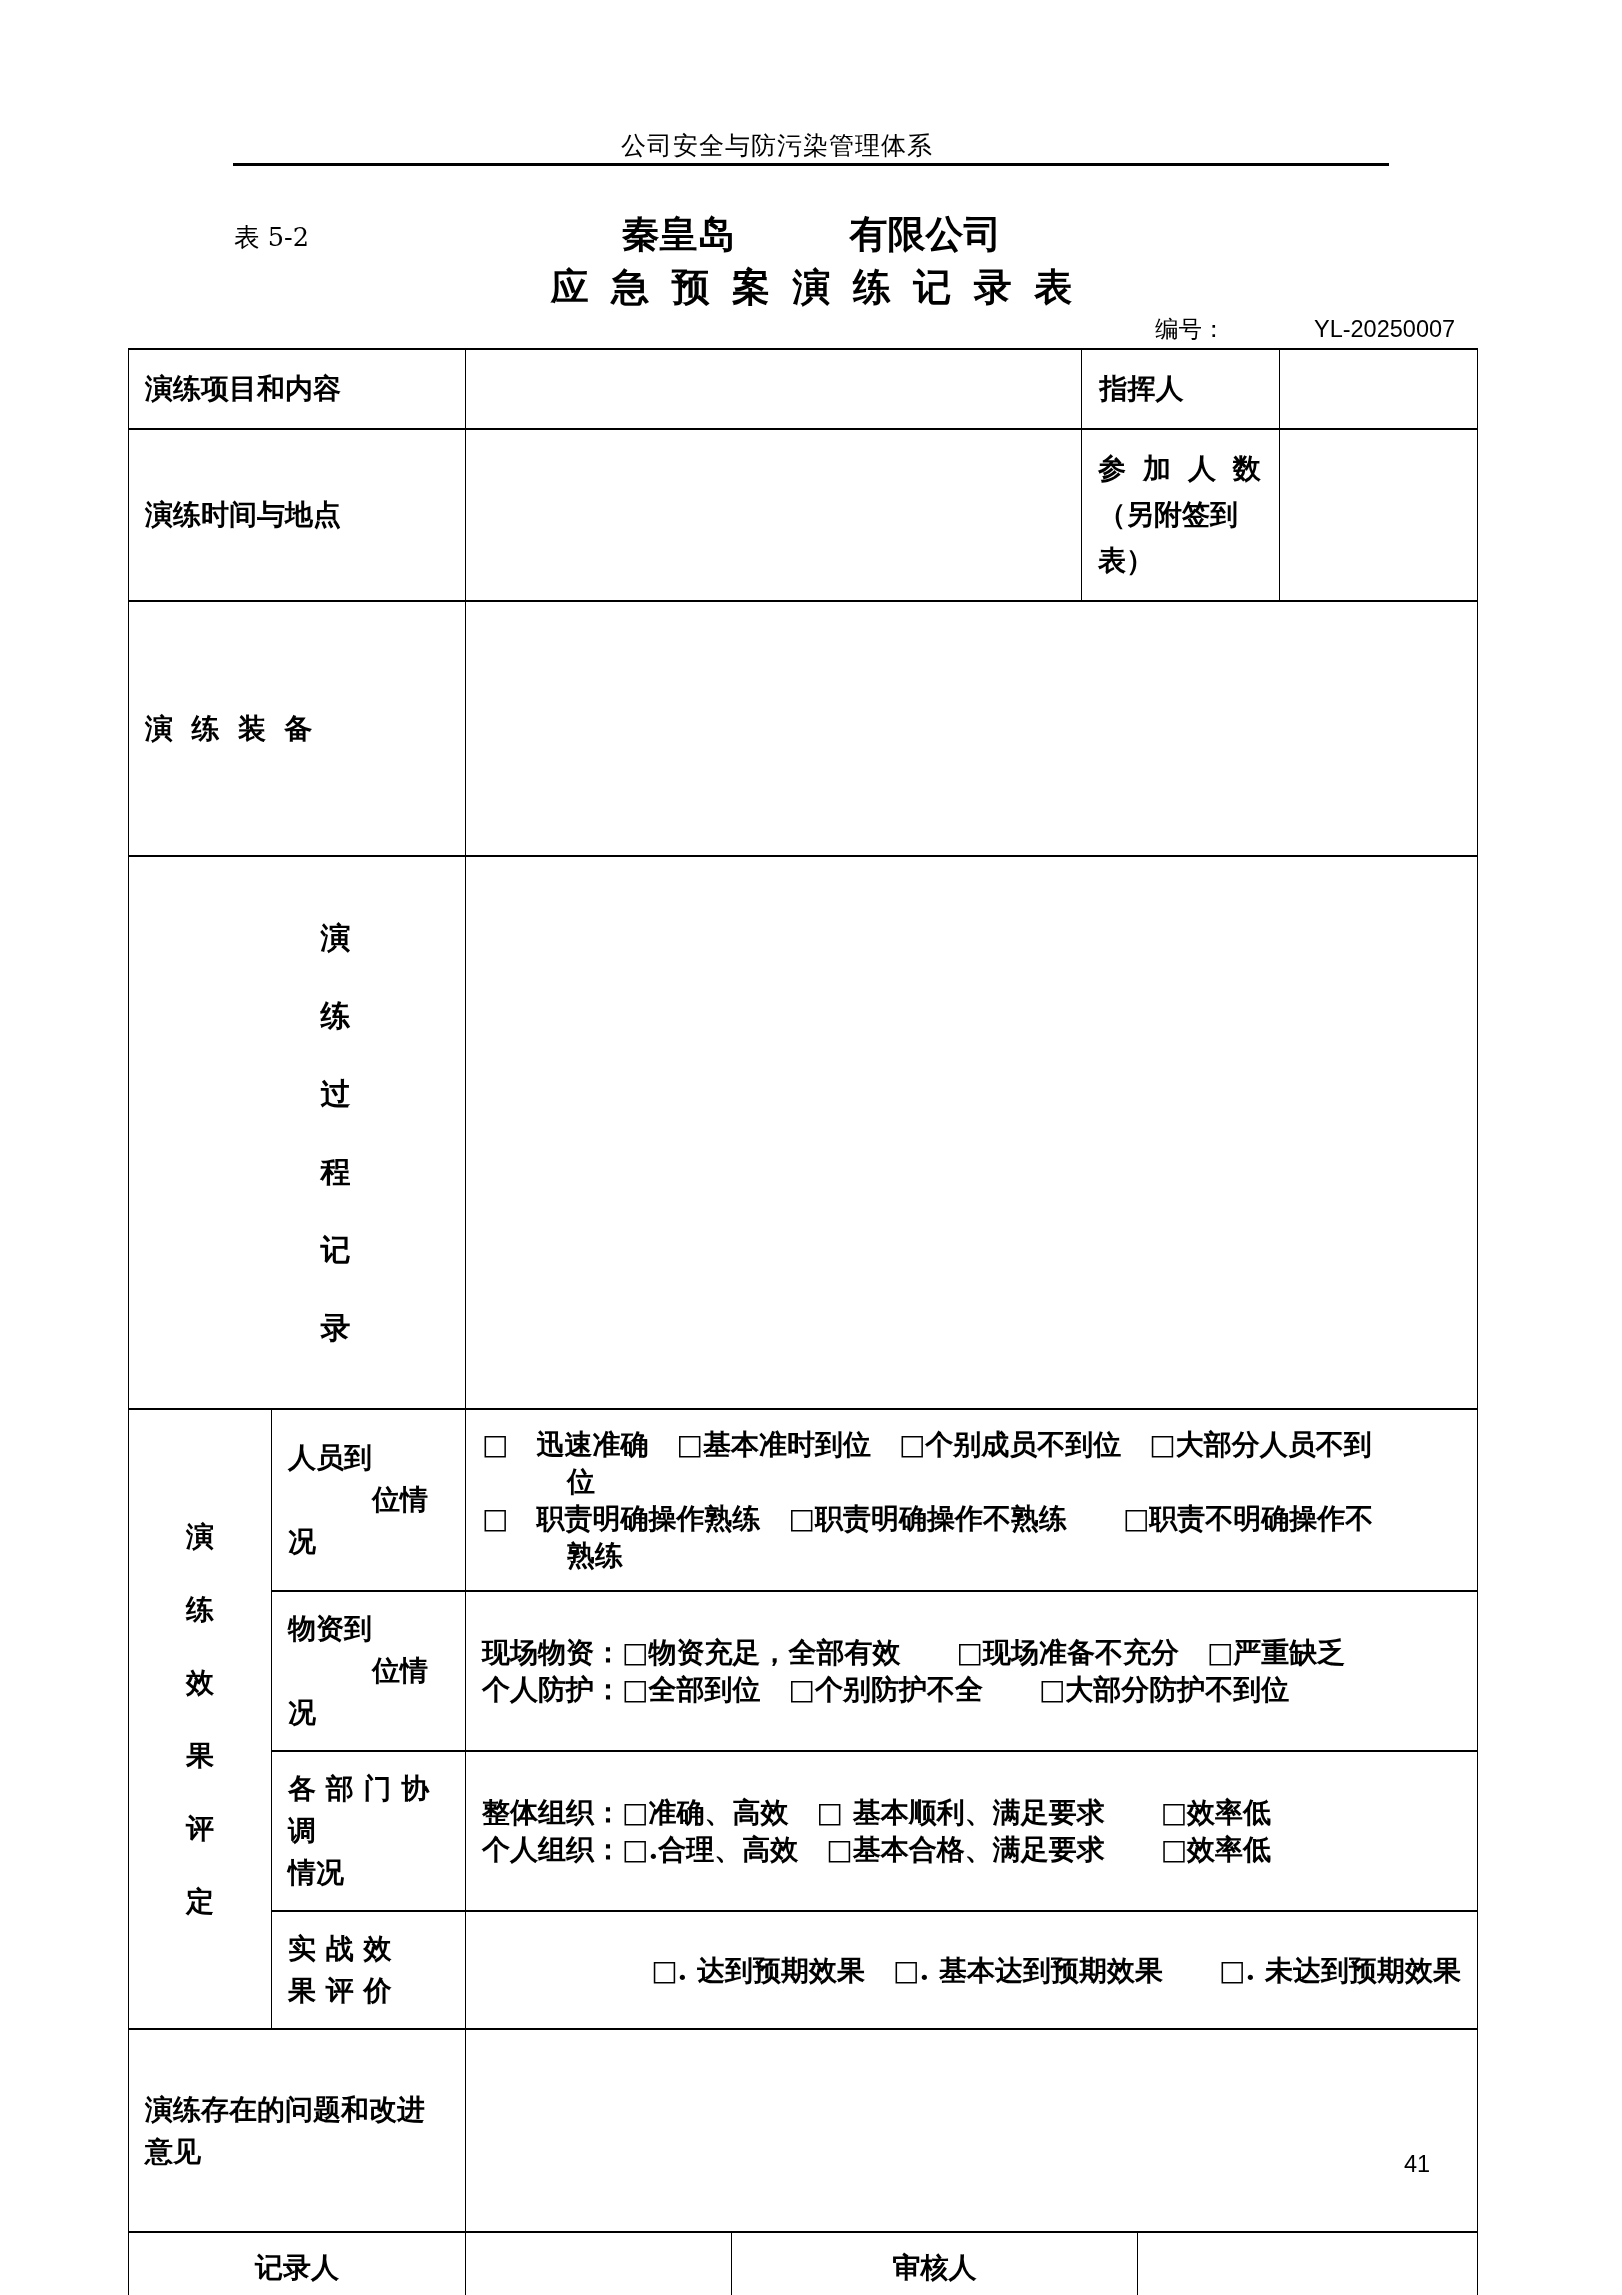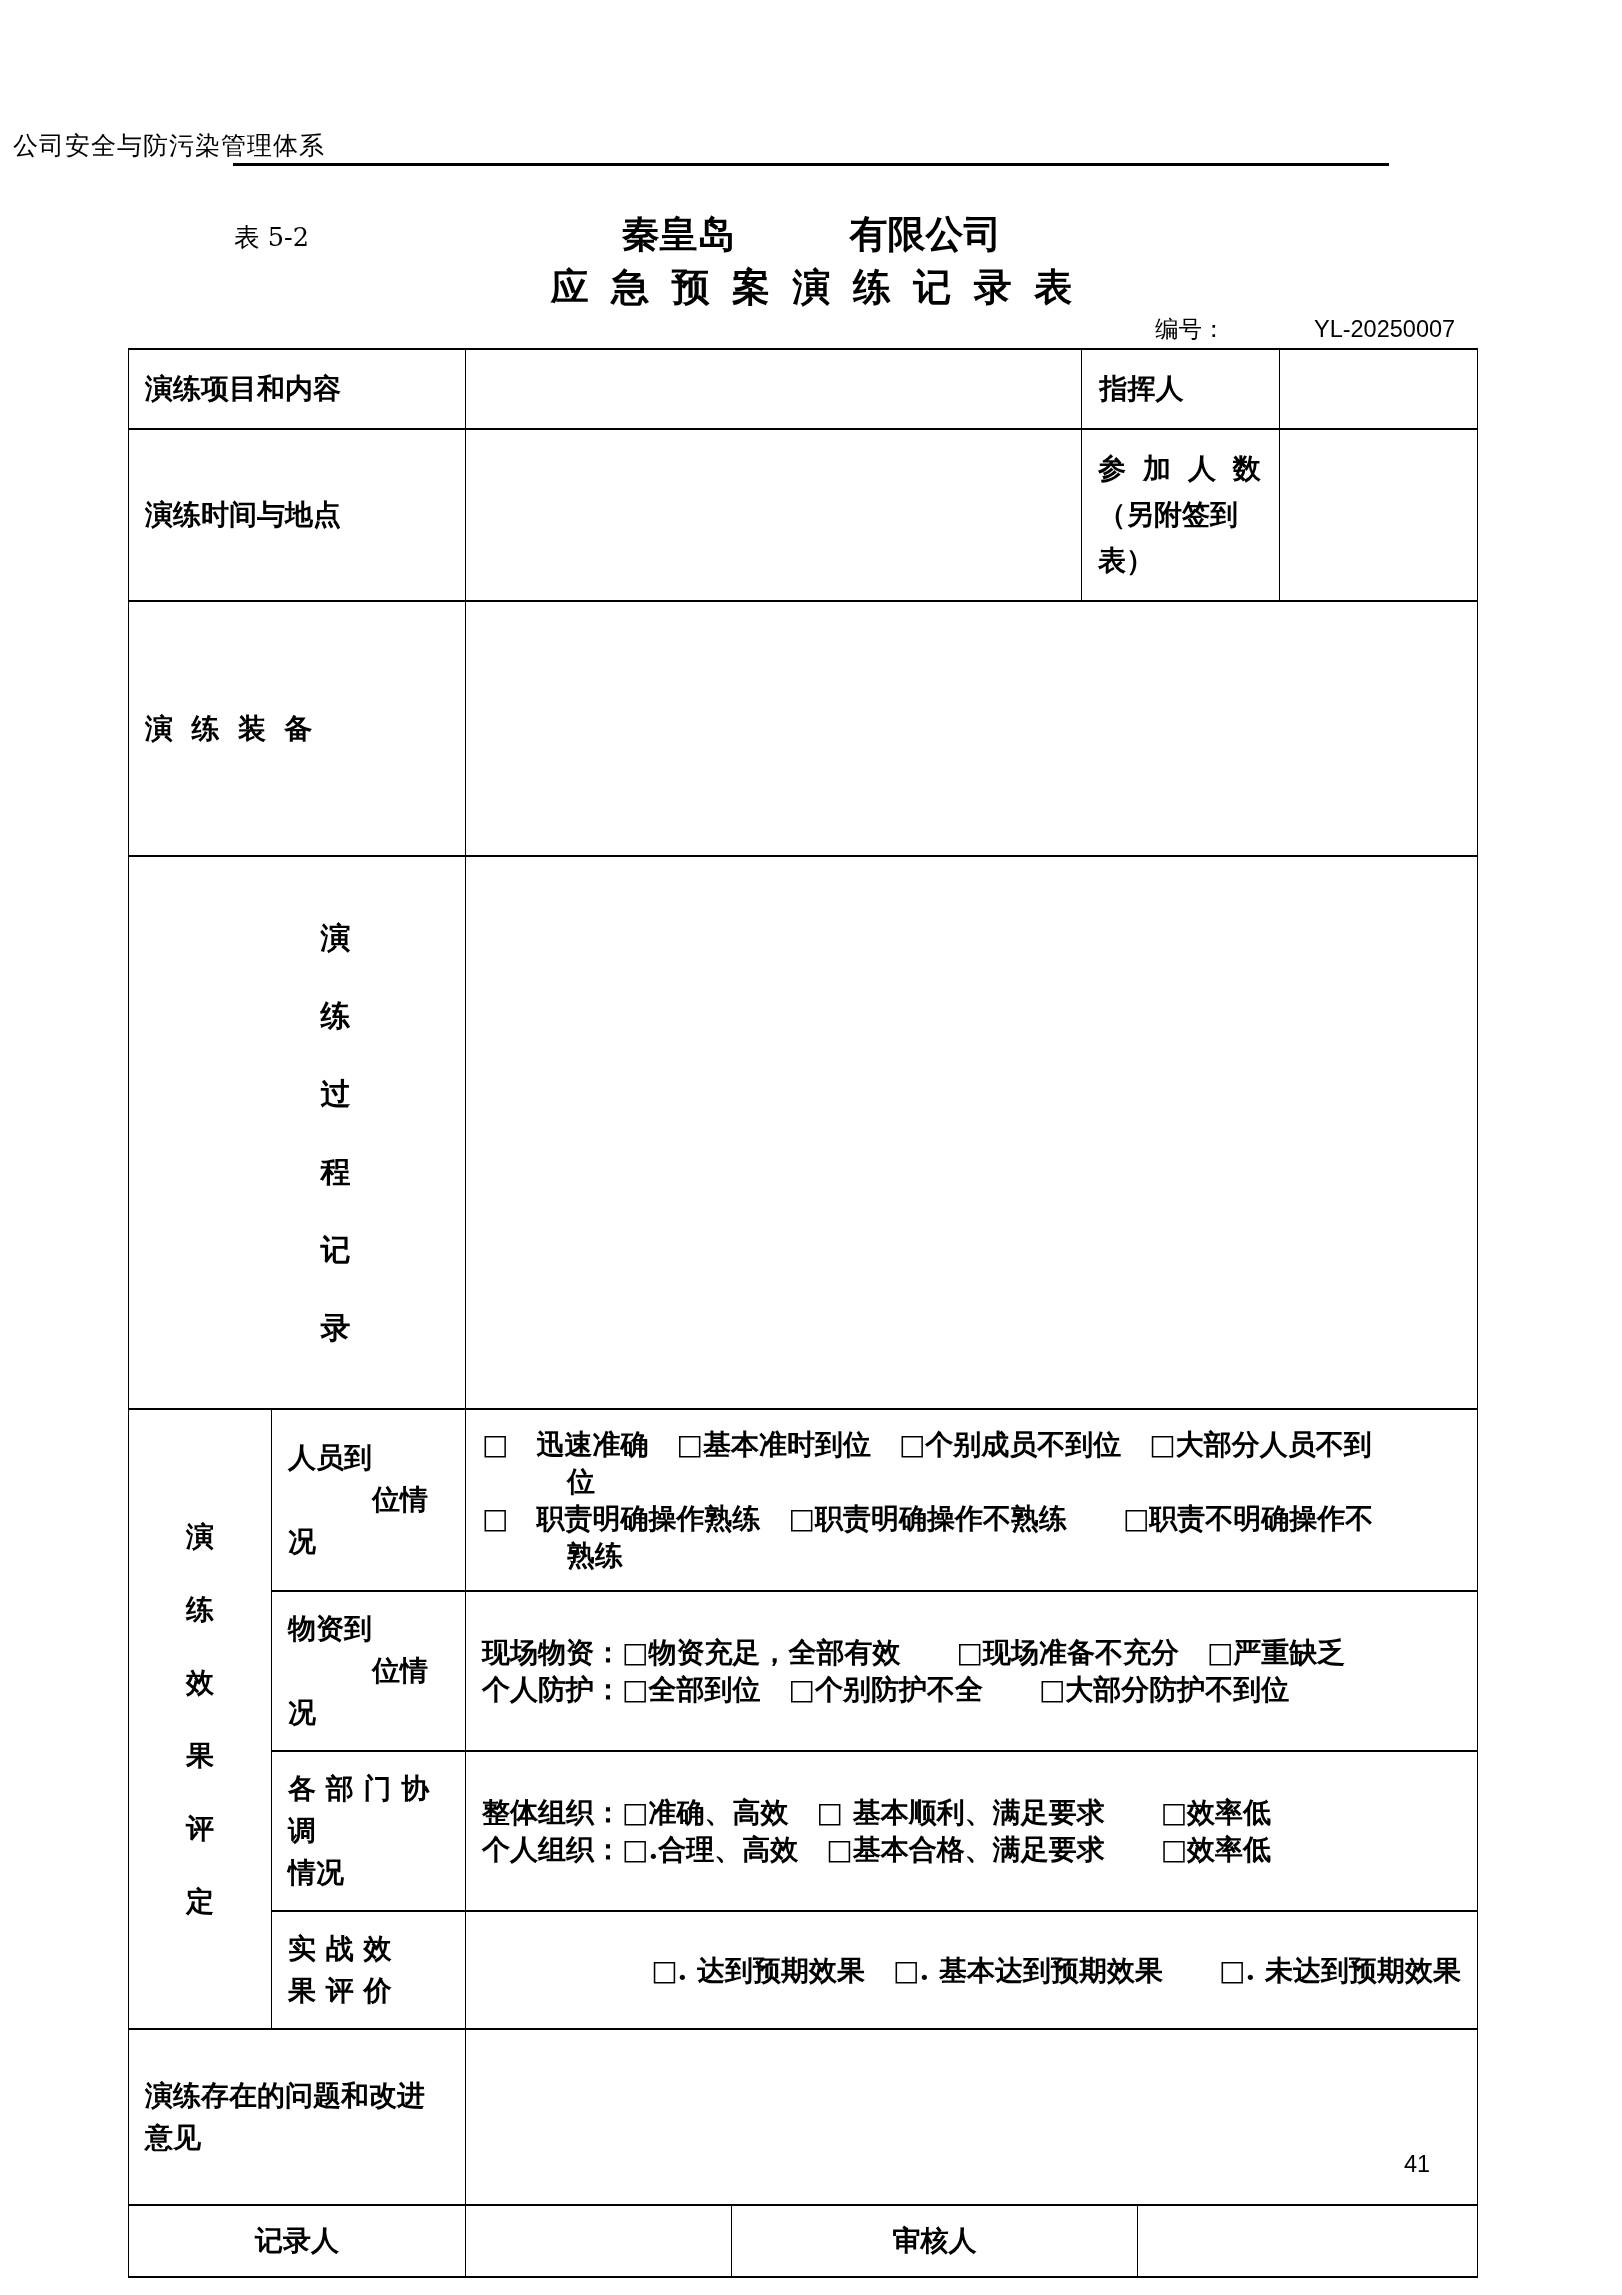--- a/index.html
+++ b/index.html
@@ -6,21 +6,21 @@
   .page {
     position:relative;
     width:1623px; height:2295px;
     background:#ffffff;
     font-family:"DejaVu Serif","Liberation Serif",serif;
     color:#000;
     overflow:hidden;
   }
   .doc-header {
     position:absolute; left:0; top:133px; width:1554px;
-    text-align:left; font-size:25px; line-height:1; letter-spacing:1px;margin-left:13px;
+    text-align:center; font-size:25px; line-height:1; letter-spacing:1px;
   }
   .header-rule {
     position:absolute; left:233px; top:163px; width:1156px; height:2.6px;
     background:#000;
   }
   .form-code {
     position:absolute; left:234px; top:225px; font-size:25.6px; line-height:1;
   }
   .company-line {
     position:absolute; left:0; top:215px; width:1623px;
@@ -171,21 +171,21 @@
     </tr>
 
     <tr style="height:105px">
       <td class="lbl-s">实 战 效
 果 评 价</td>
       <td class="content" colspan="5">
         <div class="line indent">□. 达到预期效果　□. 基本达到预期效果　　□. 未达到预期效果</div>
       </td>
     </tr>
 
-    <tr style="height:176px">
+    <tr style="height:203px">
       <td class="lbl" colspan="2">演练存在的问题和改进
 意见</td>
       <td colspan="5"></td>
     </tr>
 
     <tr style="height:58px">
       <td class="sign" colspan="2">记录人</td>
       <td></td>
       <td class="sign" colspan="2">审核人</td>
       <td colspan="2"></td>

